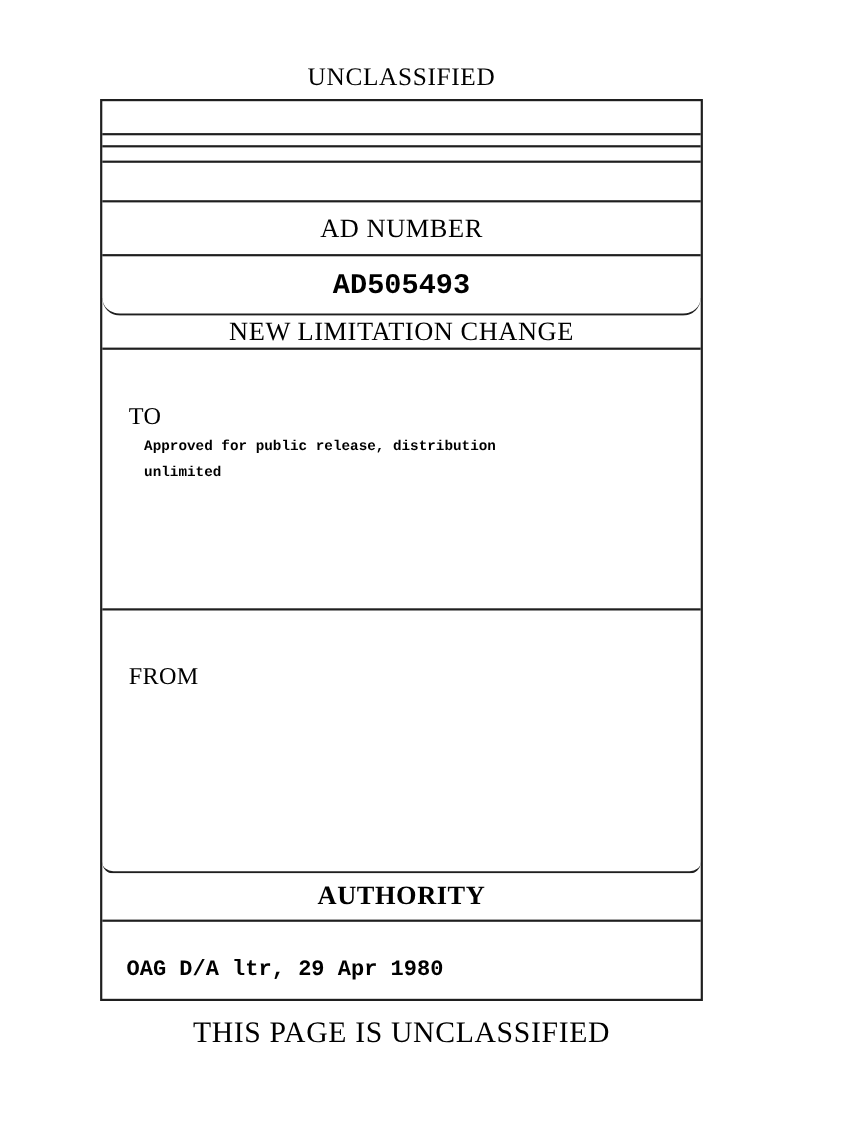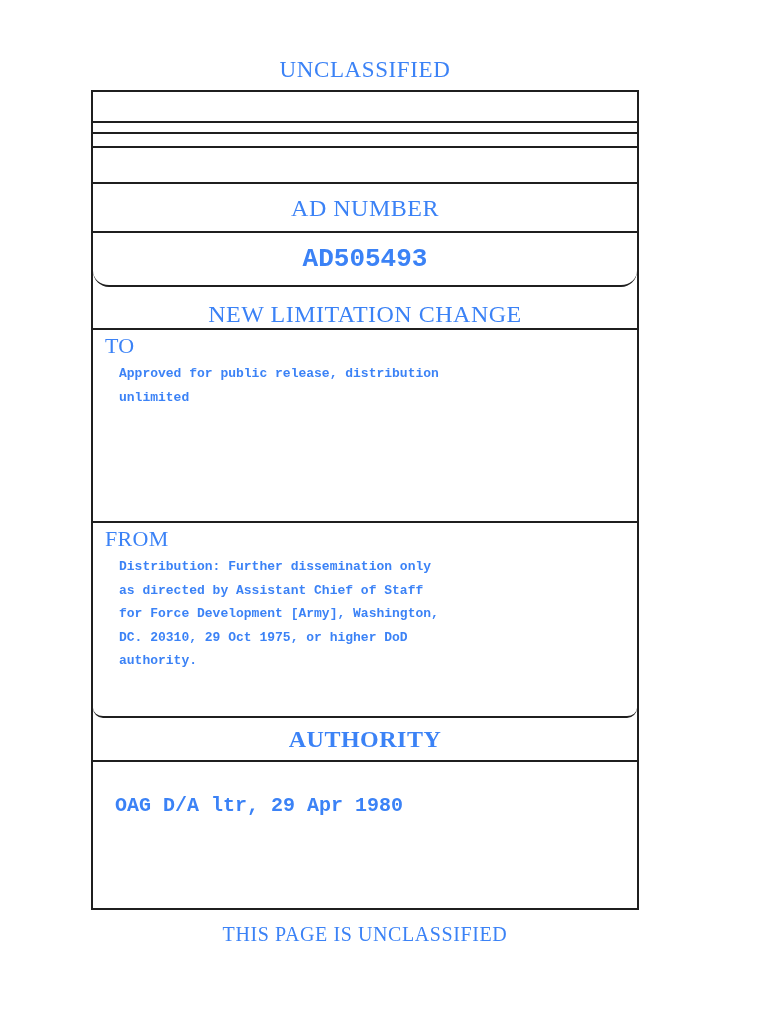--- a/index.html
+++ b/index.html
@@ -5,35 +5,35 @@
   html, body {
     margin: 0;
     padding: 0;
     background: #ffffff;
   }
   .page {
     position: relative;
     width: 658px;
     height: 1024px;
     background: #ffffff;
-    color: #3b82f6;
+    color: #000000;
     font-family: "Liberation Serif", serif;
     overflow: hidden;
   }
   .banner {
     position: absolute;
     left: 91px;
     width: 548px;
     text-align: center;
     font-size: 23px;
     letter-spacing: 0.6px;
     white-space: nowrap;
   }
   .banner.top { top: 57px; }
-  .banner.bottom { top: 923px; font-size: 20px; }
+  .banner.bottom { top: 923px; font-size: 27px; }
 
   .doc-table {
     position: absolute;
     left: 91px;
     top: 90px;
     width: 548px;
     height: 820px;
     box-sizing: border-box;
     border: 2px solid #1f1f1f;
     display: flex;
@@ -49,21 +49,21 @@
   .row.last {
     border-bottom: none;
     flex: 1 1 auto;
   }
   .r-empty-a { height: 31px; }
   .r-empty-b { height: 11px; }
   .r-empty-c { height: 14px; }
   .r-empty-d { height: 36px; }
   .r-adhdr   { height: 49px; }
   .r-adval   { height: 54px; }
-  .r-limhdr  { height: 31px; margin-top: 12px; }
+  .r-limhdr  { height: 31px; }
   .r-to      { height: 193px; }
   .r-from    { height: 195px; border-radius: 10px; }
   .r-authhdr { height: 44px; font-weight: bold; }
 
   .header-row {
     display: flex;
     align-items: center;
     justify-content: center;
     font-size: 24px;
     letter-spacing: 0.5px;
@@ -74,21 +74,22 @@
     font-weight: bold;
   }
   .ad-value-row {
     display: flex;
     align-items: center;
     justify-content: center;
     font-size: 26px;
     border-radius: 16px;
   }
   .section-row {
-    padding: 4px 12px 0 12px;
+    padding: 4px 12px 0 24px;
+    margin-top: 44px;
   }
   .section-label {
     font-size: 22px;
     line-height: 24px;
     letter-spacing: 0.3px;
   }
   .section-text {
     margin: 4px 0 0 14px;
     font-size: 13px;
     line-height: 23.5px;
@@ -122,25 +123,20 @@
     <div class="row r-limhdr header-row">NEW LIMITATION CHANGE</div>
 
     <div class="row r-to section-row">
       <div class="section-label">TO</div>
       <div class="section-text mono">Approved for public release, distribution
 unlimited</div>
     </div>
 
     <div class="row r-from section-row">
       <div class="section-label">FROM</div>
-      <div class="section-text mono">Distribution: Further dissemination only
-as directed by Assistant Chief of Staff
-for Force Development [Army], Washington,
-DC. 20310, 29 Oct 1975, or higher DoD
-authority.</div>
     </div>
 
     <div class="row r-authhdr header-row">AUTHORITY</div>
 
     <div class="row last authority-value-row mono">OAG D/A ltr, 29 Apr 1980</div>
 
   </div>
 
   <div class="banner bottom">THIS PAGE IS UNCLASSIFIED</div>
 

